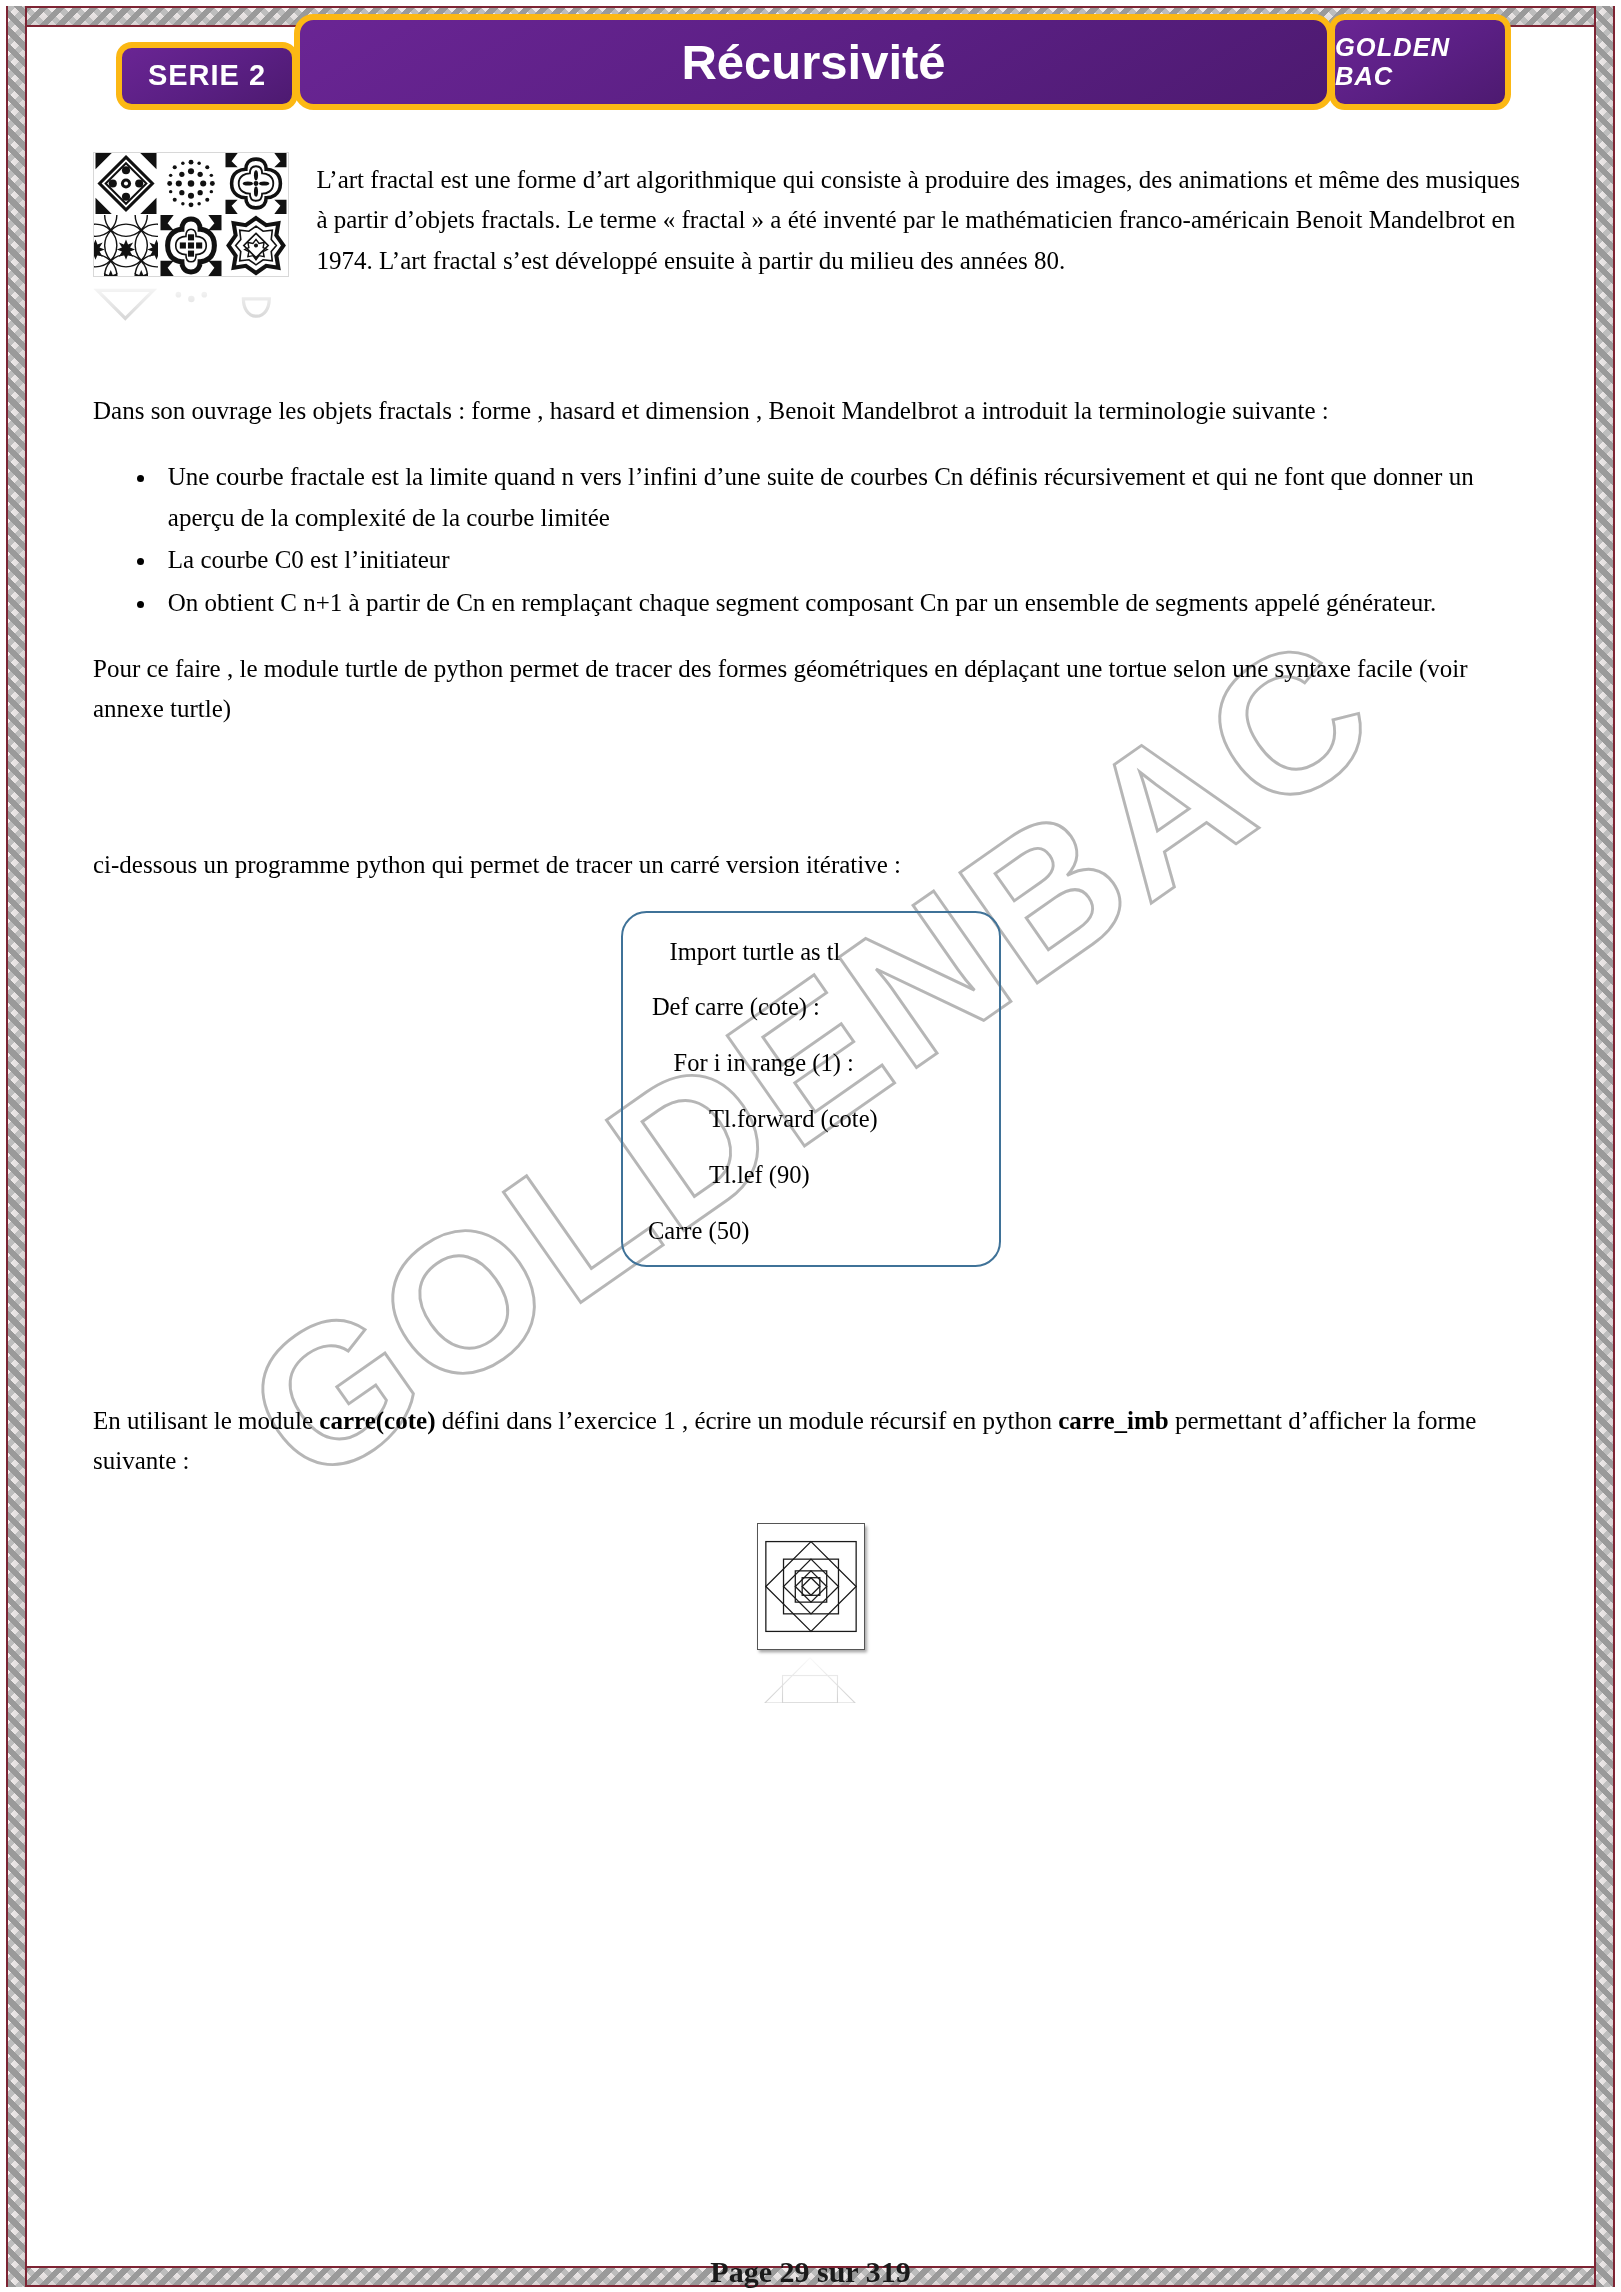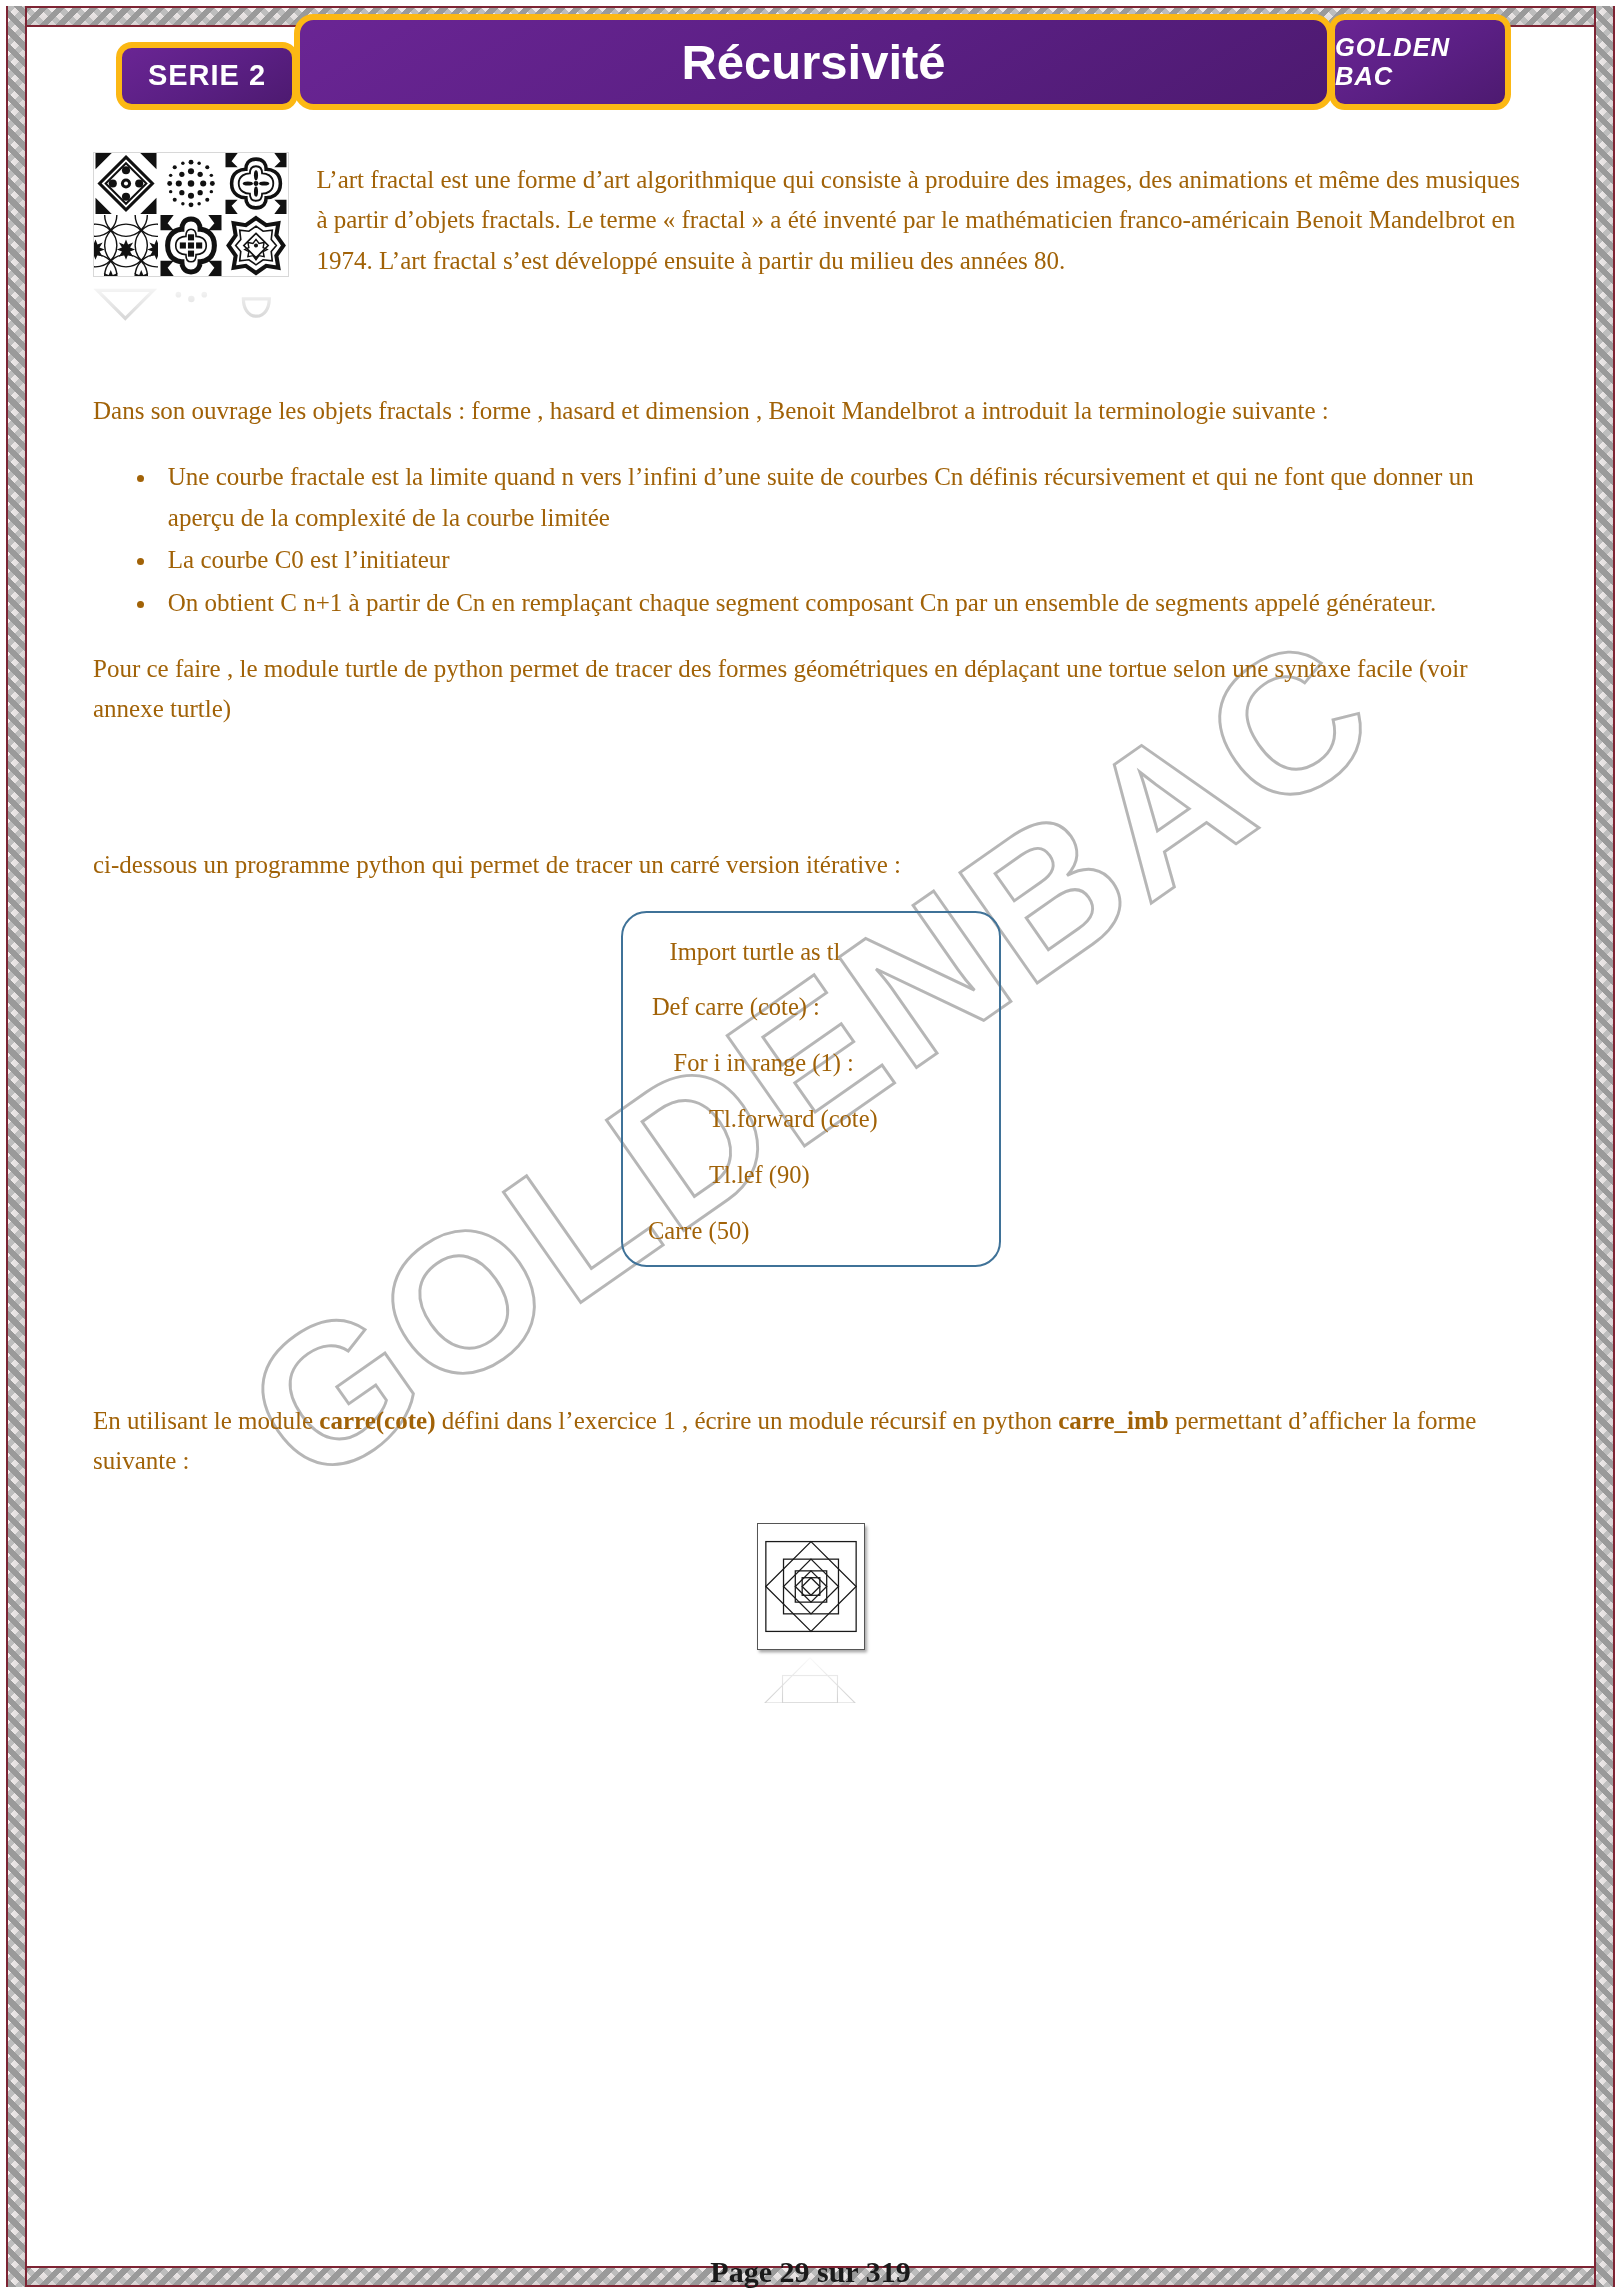--- a/index.html
+++ b/index.html
@@ -124,21 +124,21 @@
 
   
   .content {
     position: absolute;
     left: 93px;
     right: 93px;
     top: 152px;
     z-index: 3;
     font-size: 25px;
     line-height: 1.62;
-    color: #a16207;
+    color: #000000;
   }
   .intro-row {
     display: flex;
     align-items: flex-start;
     gap: 27.4px;
     margin-bottom: 57px;
   }
   .tile-figure {
     flex: 0 0 auto;
     width: 196px;

